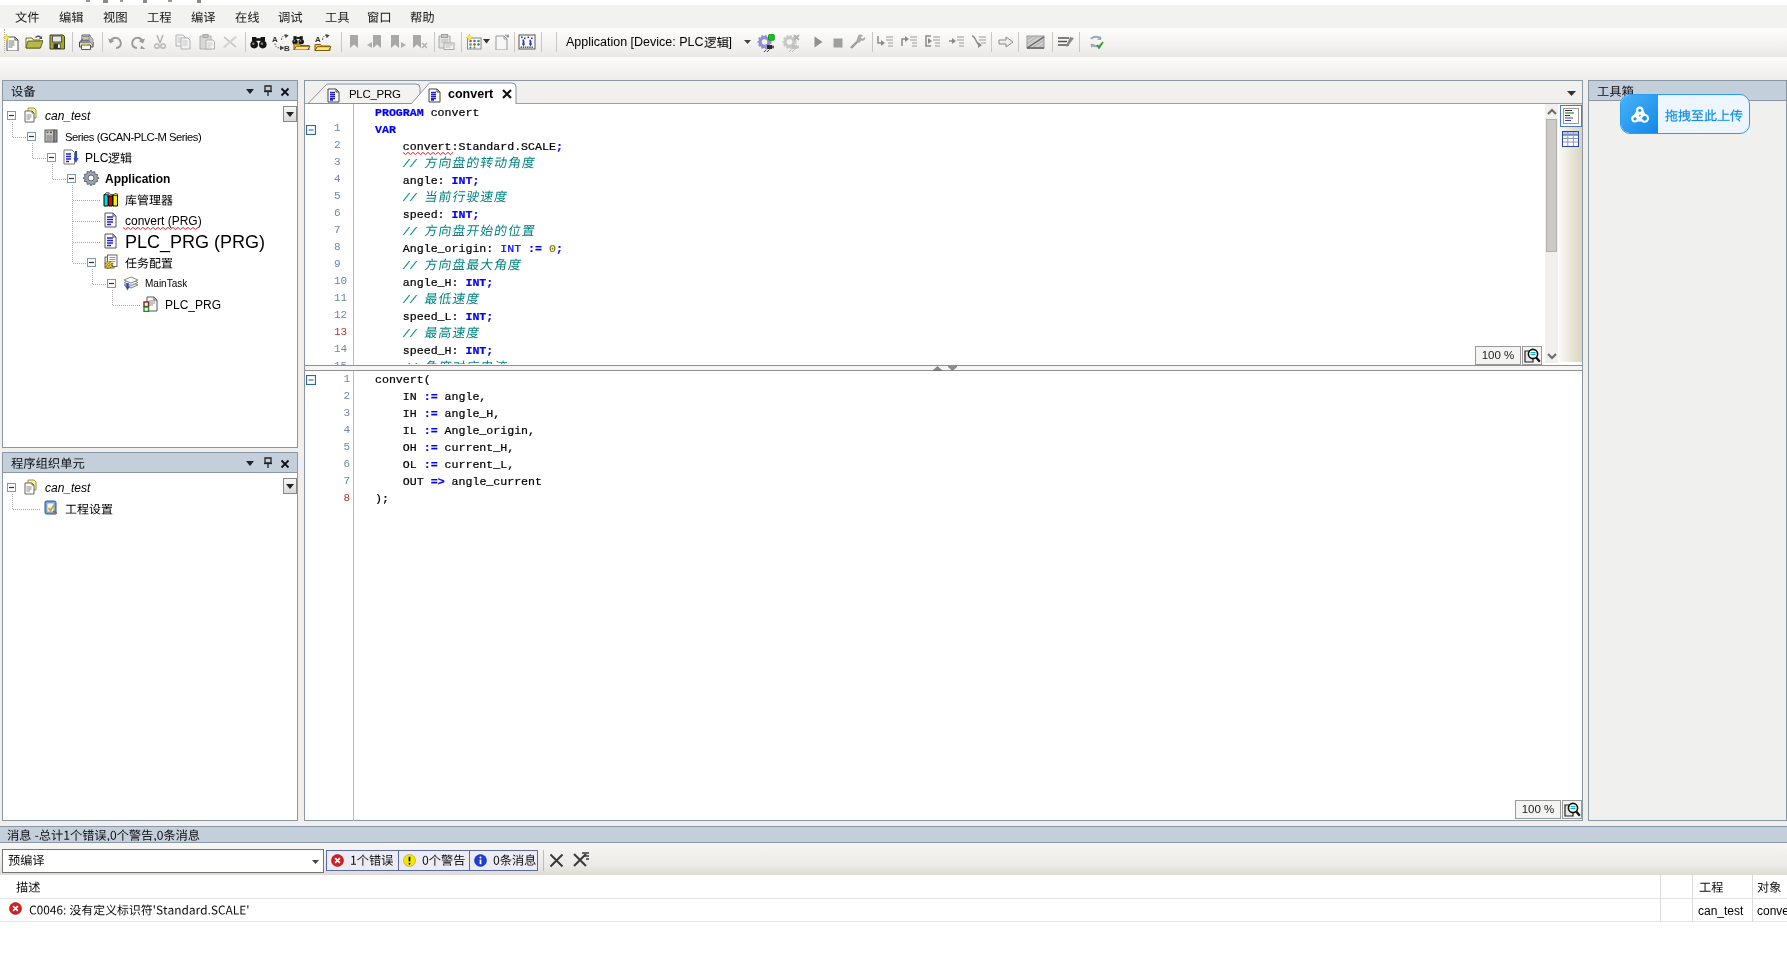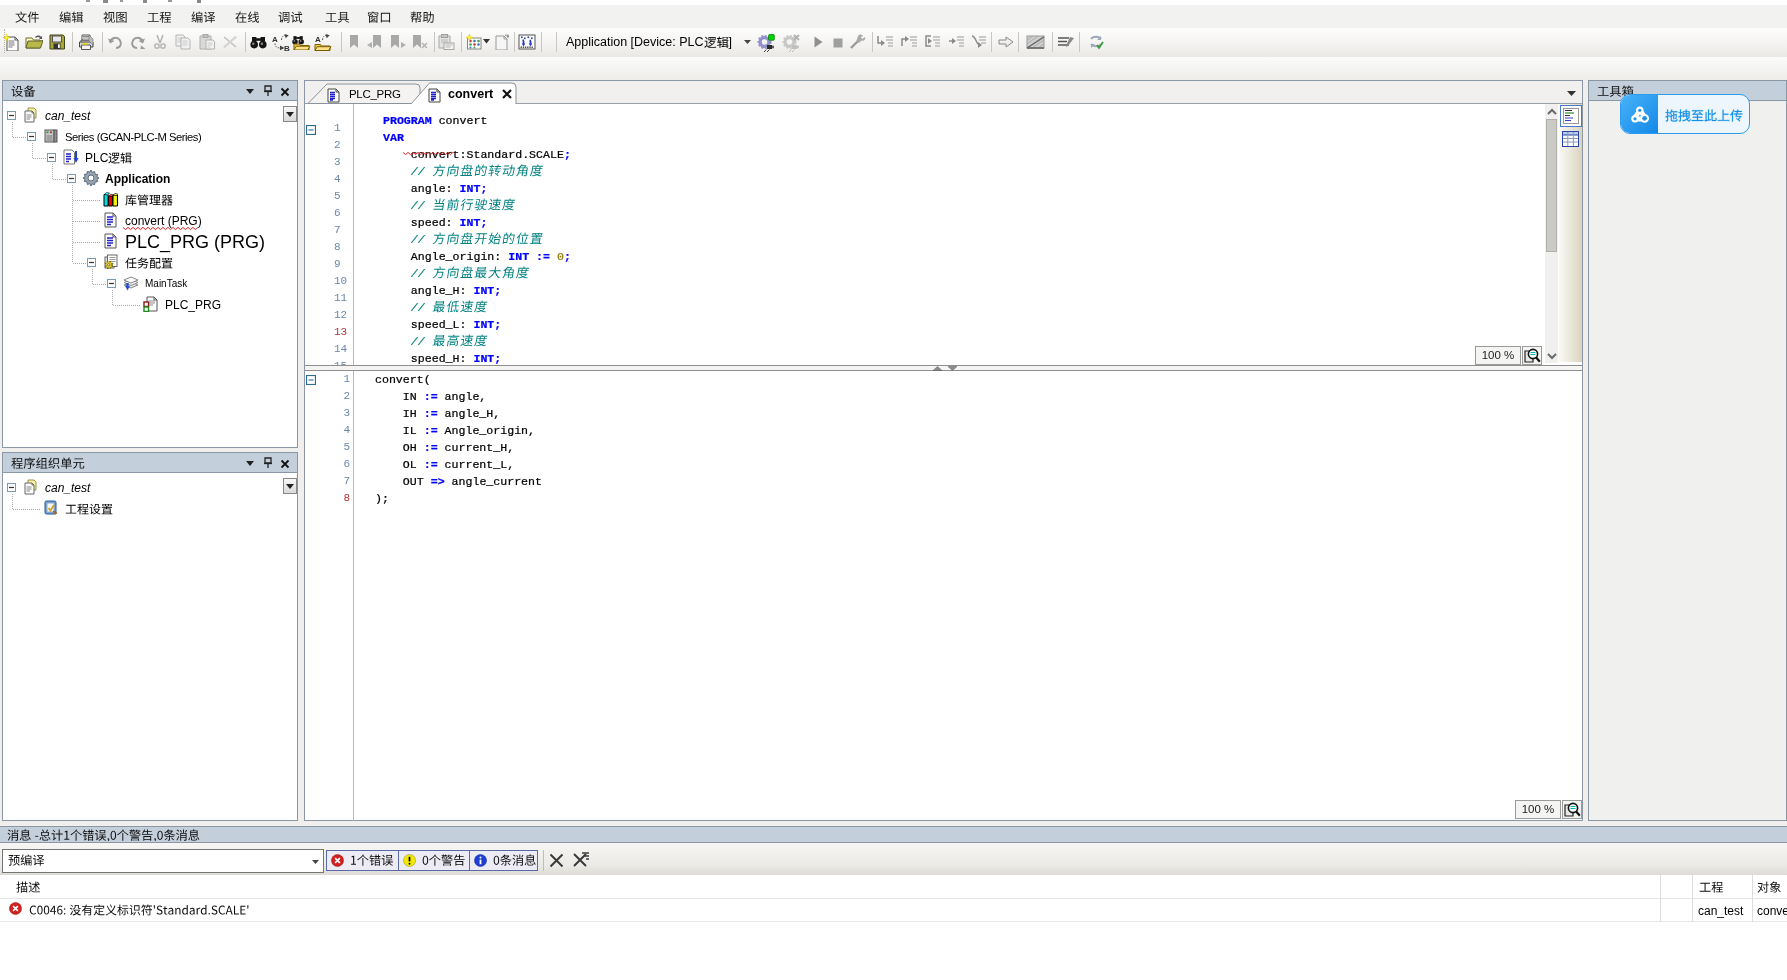--- a/index.html
+++ b/index.html
@@ -664,21 +664,21 @@
 <span style="color:#6a87ab">8</span>
 <span style="color:#6a87ab">9</span>
 <span style="color:#6a87ab">10</span>
 <span style="color:#6a87ab">11</span>
 <span style="color:#6a87ab">12</span>
 <span style="color:#b03434">13</span>
 <span style="color:#6a87ab">14</span>
 <span style="color:#6a87ab">15</span></pre>
 <div style="position:absolute;left:353px;top:104px;width:1px;height:261px;background:#b8b8b8"></div>
 <div style="position:absolute;left:354px;top:104px;width:1190px;height:260px;overflow:hidden">
-    <pre style="margin:8px;padding-left:21px;font:11.6px/17px 'Liberation Mono',monospace;color:#000;-webkit-text-stroke:0.22px"><span style="color:#0000ff;font-weight:bold">PROGRAM</span> convert
+    <pre style="margin:0;padding-left:21px;font:11.6px/17px 'Liberation Mono',monospace;color:#000;-webkit-text-stroke:0.22px"><span style="color:#0000ff;font-weight:bold">PROGRAM</span> convert
 <span style="color:#0000ff;font-weight:bold">VAR</span>
     convert:Standard.SCALE<span style="color:#0000ff;font-weight:bold">;</span>
     <span style="color:#008080;font-style:italic">// </span><svg style="vertical-align:-1.7px;" width="113.1" height="12.8" viewBox="0 0 8835 1000" fill="#008080">
         <g transform="translate(139 0) skewX(-9)">
           <use href="#g65b9" x="0"></use>
           <use href="#g5411" x="1087"></use>
           <use href="#g76d8" x="2174"></use>
           <use href="#g7684" x="3261"></use>
           <use href="#g8f6c" x="4348"></use>
           <use href="#g52a8" x="5435"></use>
@@ -703,21 +703,21 @@
           <use href="#g65b9" x="0"></use>
           <use href="#g5411" x="1087"></use>
           <use href="#g76d8" x="2174"></use>
           <use href="#g5f00" x="3261"></use>
           <use href="#g59cb" x="4348"></use>
           <use href="#g7684" x="5435"></use>
           <use href="#g4f4d" x="6522"></use>
           <use href="#g7f6e" x="7609"></use>
         </g>
       </svg>
-    Angle_origin: <span style="color:#0000ff;font-weight:bold">INT</span> <span style="color:#0000ff;font-weight:bold">:=</span> <span style="color:#907800">0</span><span style="color:#0000ff;font-weight:bold">;</span>
+    Angle_origin: <span style="color:#0000ff;font-weight:normal">INT</span> <span style="color:#0000ff;font-weight:bold">:=</span> <span style="color:#907800">0</span><span style="color:#0000ff;font-weight:bold">;</span>
     <span style="color:#008080;font-style:italic">// </span><svg style="vertical-align:-1.7px;" width="99.2" height="12.8" viewBox="0 0 7748 1000" fill="#008080">
         <g transform="translate(139 0) skewX(-9)">
           <use href="#g65b9" x="0"></use>
           <use href="#g5411" x="1087"></use>
           <use href="#g76d8" x="2174"></use>
           <use href="#g6700" x="3261"></use>
           <use href="#g5927" x="4348"></use>
           <use href="#g89d2" x="5435"></use>
           <use href="#g5ea6" x="6522"></use>
         </g>

